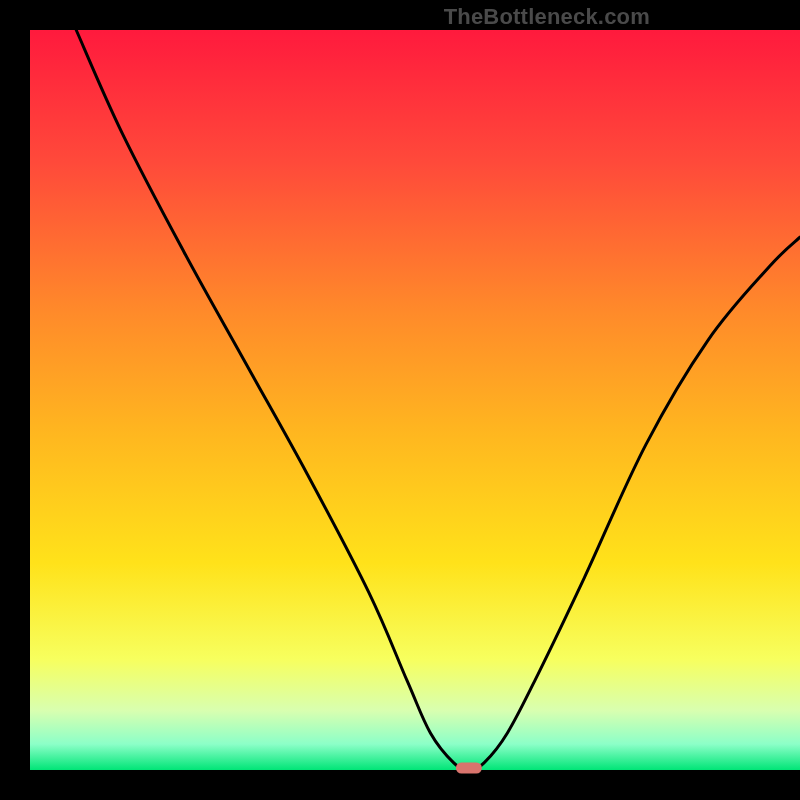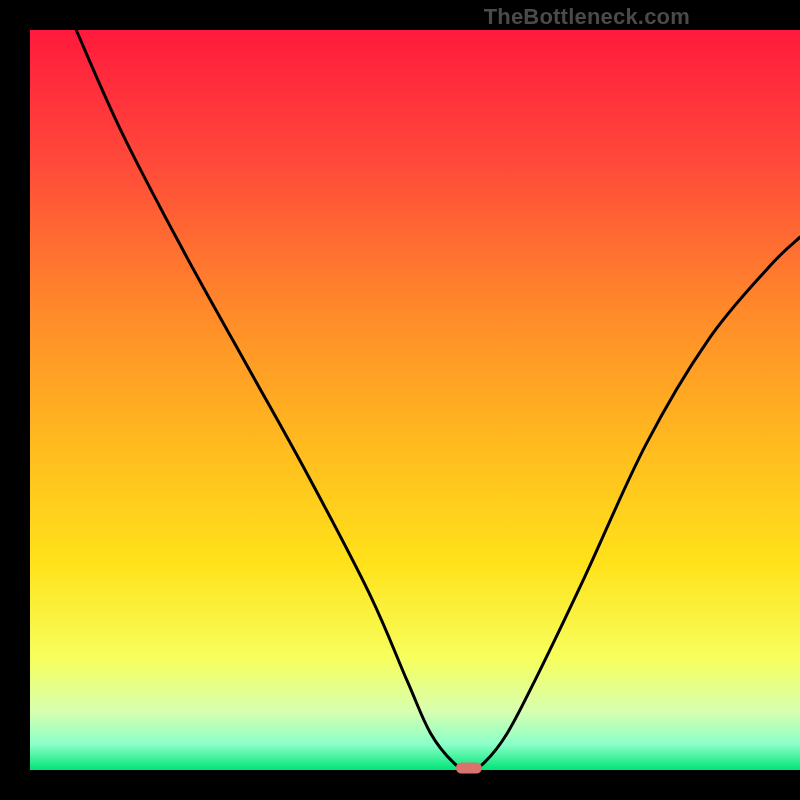--- a/index.html
+++ b/index.html
@@ -8,21 +8,20 @@
     width: 800px;
     height: 800px;
     background: #000;
     font-family: Arial, Helvetica, sans-serif;
     overflow: hidden;
   }
   .canvas-wrap {
     position: relative;
     width: 660px;
     height: 800px;
-    padding-left: 40px;
   }
   svg {
     position: absolute;
     top: 0;
     left: 0;
   }
   .watermark {
     position: absolute;
     top: 4px;
     right: 10px;

